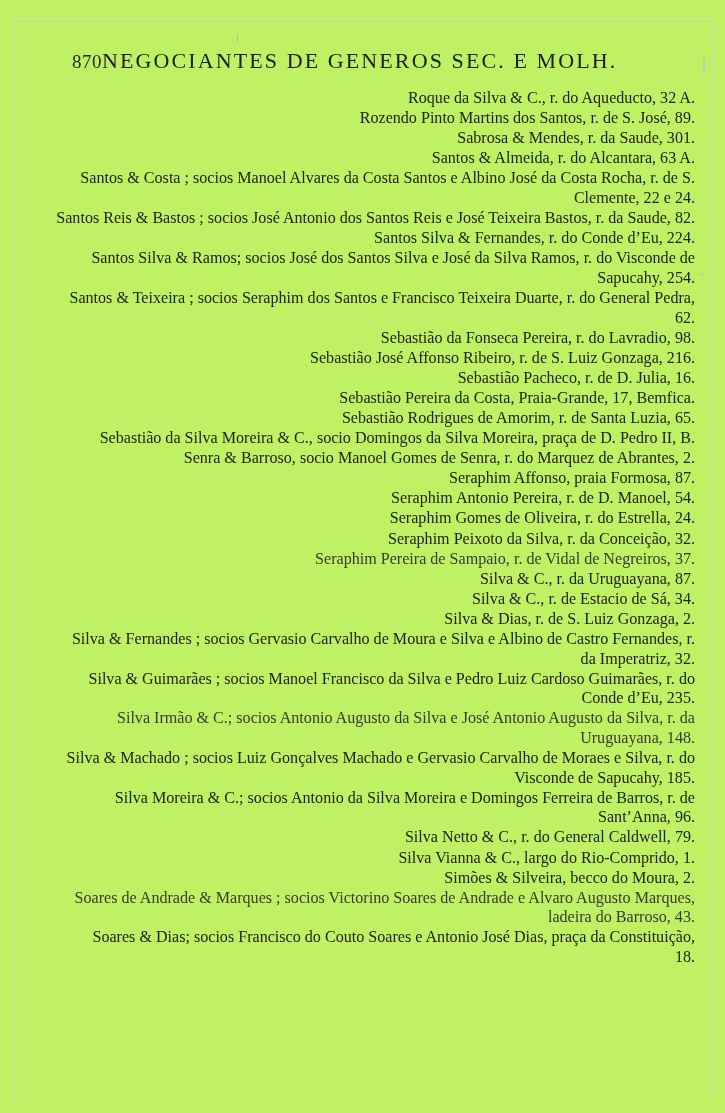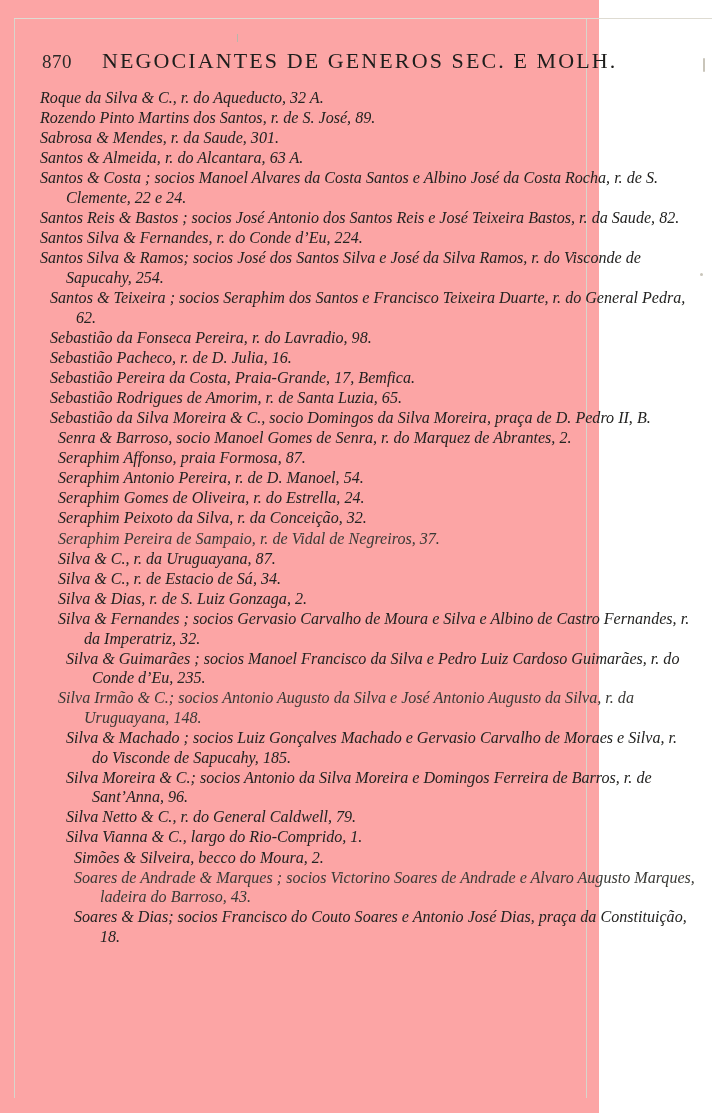--- a/index.html
+++ b/index.html
@@ -11,23 +11,24 @@
     width: 725px;
     height: 1113px;
     position: relative;
     font-family: "Liberation Serif", serif;
     color: #1a1a1a;
     overflow: hidden;
   }
   .page {
     position: absolute;
     left: 0; top: 0;
-    width: 599px;
+    width: 725px;
     height: 1113px;
-    background: #fca5a5;
+    background: #bef264;
+    text-align: right;
   }
   
   .scan-edge-left {
     position: absolute;
     left: 14px; top: 18px;
     width: 1px; height: 1080px;
     background: #d8d5cc;
   }
   .scan-edge-right {
     position: absolute;
@@ -69,21 +70,20 @@
     font-size: 22px;
     font-weight: normal;
     letter-spacing: 2.1px;
     color: #1e1e1c;
     white-space: nowrap;
   }
   .entries {
     font-size: 16.1px;
     line-height: 19.6px;
     color: #232321;
-    font-style: italic;
   }
   .entry {
     margin: 0 0 0.5px 0;
     padding: 0;
     text-indent: 0;
   }
   
   .entry.hang {
     padding-left: 26px;
     text-indent: -26px;
@@ -127,20 +127,21 @@
       <p class="entry hang">Roque da Silva &amp; C., r. do Aqueducto, 32 A.</p>
       <p class="entry hang">Rozendo Pinto Martins dos Santos, r. de S. José, 89.</p>
       <p class="entry hang">Sabrosa &amp; Mendes, r. da Saude, 301.</p>
       <p class="entry hang">Santos &amp; Almeida, r. do Alcantara, 63 A.</p>
       <p class="entry hang">Santos &amp; Costa ; socios Manoel Alvares da Costa Santos e Albino José da Costa Rocha, r. de S. Clemente, 22 e 24.</p>
       <p class="entry hang">Santos Reis &amp; Bastos ;  socios José Antonio dos Santos Reis e José Teixeira Bastos, r. da Saude, 82.</p>
       <p class="entry hang">Santos Silva &amp; Fernandes, r. do Conde d’Eu, 224.</p>
       <p class="entry hang">Santos Silva &amp; Ramos; socios José dos Santos Silva e José da Silva Ramos, r. do Visconde de Sapucahy, 254.</p>
       <p class="entry ind1 hang">Santos  &amp;  Teixeira ;  socios Seraphim  dos Santos e Francisco Teixeira Duarte, r. do General Pedra, 62.</p>
       <p class="entry ind1 hang">Sebastião da Fonseca Pereira, r. do Lavradio, 98.</p>
+      <p class="entry ind1 hang">Sebastião José Affonso Ribeiro, r. de S. Luiz Gonzaga, 216.</p>
       <p class="entry ind1 hang">Sebastião Pacheco, r. de D. Julia, 16.</p>
       <p class="entry ind1 hang">Sebastião Pereira da Costa, Praia-Grande, 17, Bemfica.</p>
       <p class="entry ind1 hang">Sebastião Rodrigues de Amorim, r. de Santa Luzia, 65.</p>
       <p class="entry ind1 hang">Sebastião da Silva Moreira &amp; C., socio Domingos da Silva Moreira, praça de D. Pedro II, B.</p>
       <p class="entry ind2 hang">Senra &amp; Barroso, socio  Manoel Gomes  de Senra, r. do Marquez de Abrantes, 2.</p>
       <p class="entry ind2 hang">Seraphim Affonso, praia Formosa, 87.</p>
       <p class="entry ind2 hang">Seraphim Antonio Pereira, r.  de D. Manoel, 54.</p>
       <p class="entry ind2 hang">Seraphim Gomes de Oliveira, r. do Estrella, 24.</p>
       <p class="entry ind2 hang">Seraphim Peixoto da Silva, r. da Conceição, 32.</p>
       <p class="entry ind2 hang faint">Seraphim Pereira de Sampaio, r. de Vidal de Negreiros, 37.</p>

